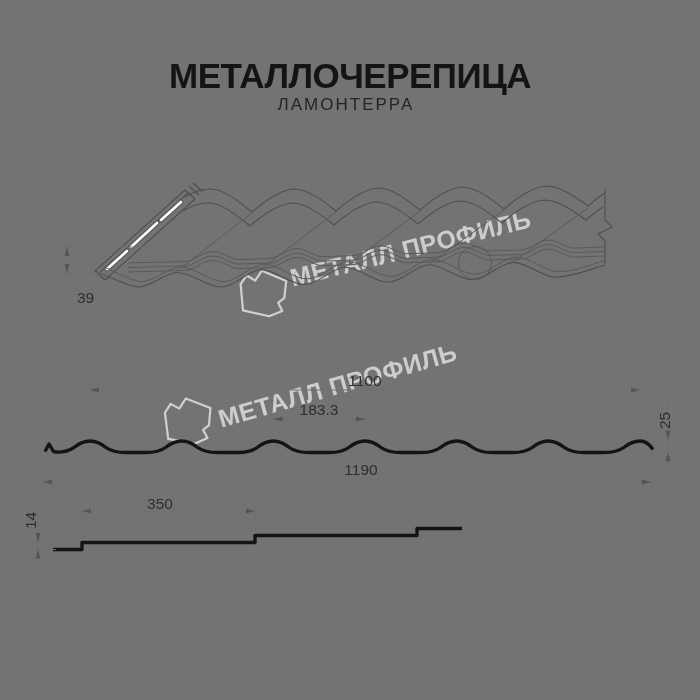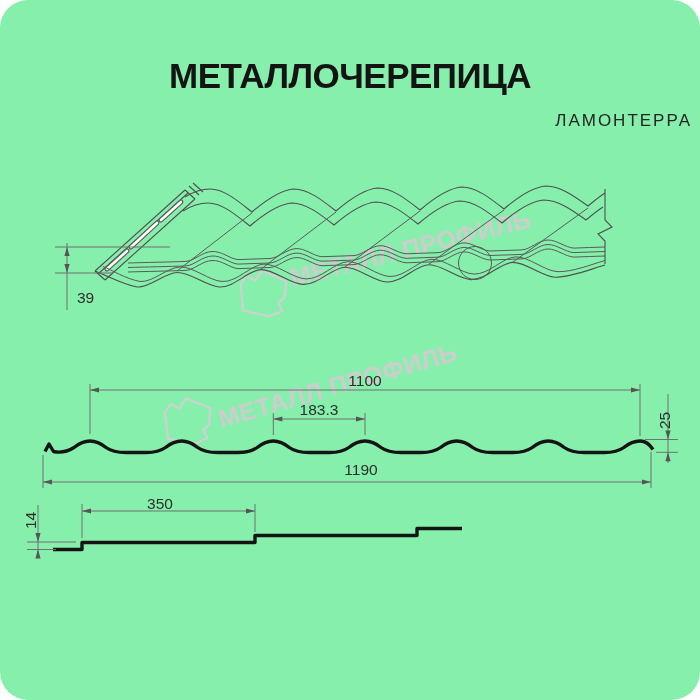--- a/index.html
+++ b/index.html
@@ -1,20 +1,20 @@
 <!DOCTYPE html>
 <html><head>
 <meta charset="utf-8">
 <style>
   html,body{margin:0;padding:0;background:#fff;}
-  .canvas{position:relative;width:700px;height:700px;background:#86efac;overflow:hidden;
-          font-family:"Liberation Sans",sans-serif;border-radius:28px;}
+  .canvas{position:relative;width:700px;height:700px;background:#737373;overflow:hidden;
+          font-family:"Liberation Sans",sans-serif;}
   .title{position:absolute;top:56px;left:0;width:700px;text-align:center;
          font-size:35px;font-weight:bold;letter-spacing:-0.5px;color:#141414;}
-  .subtitle{position:absolute;top:111px;left:0;width:692px;text-align:right;
+  .subtitle{position:absolute;top:95px;left:0;width:692px;text-align:center;
          font-size:17px;font-weight:400;letter-spacing:2px;color:#242424;}
   svg{position:absolute;top:0;left:0;}
   .thin{stroke:#4f4f4f;stroke-width:1.1;fill:none;}
   .thin2{stroke:#5a5a5a;stroke-width:1;fill:none;}
   .thick{stroke:#141414;stroke-width:3.4;fill:none;stroke-linejoin:round;}
   .dim{stroke:#707070;stroke-width:1;fill:none;}
   .arr{fill:#555;stroke:none;}
   .dimtext{font-family:"Liberation Sans",sans-serif;font-size:15.5px;fill:#2e2e2e;}
   .wmtext{font-family:"Liberation Sans",sans-serif;font-weight:bold;fill:#cdcdcd;letter-spacing:0.5px;}
   .wmlogo{stroke:#d0d0d0;stroke-width:2.2;fill:none;stroke-linejoin:round;}

